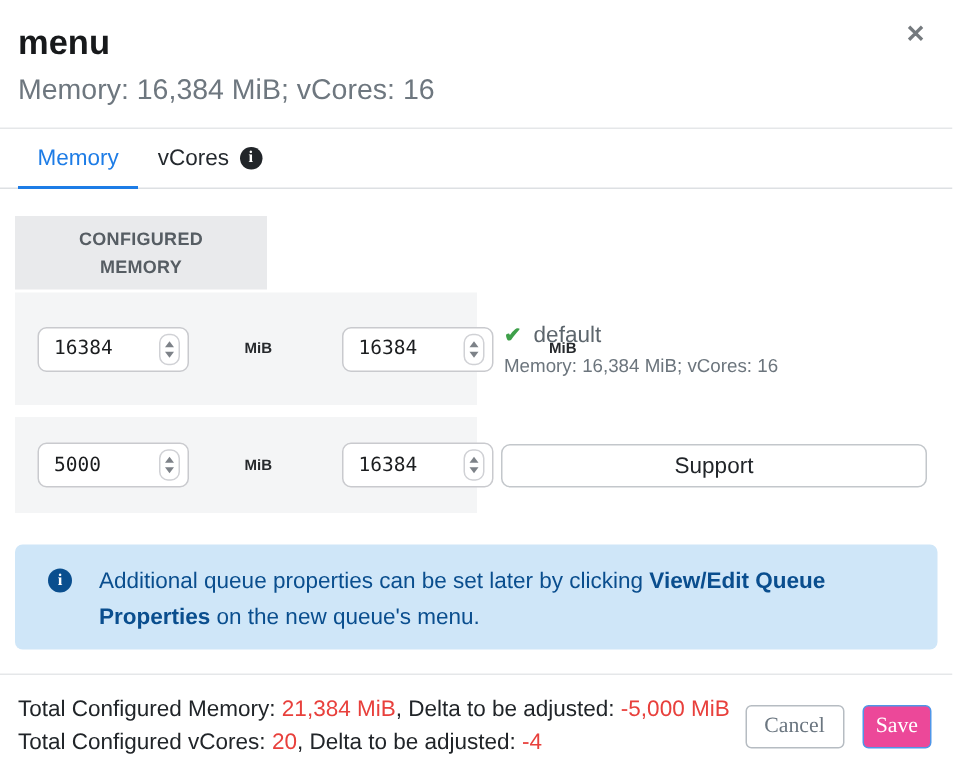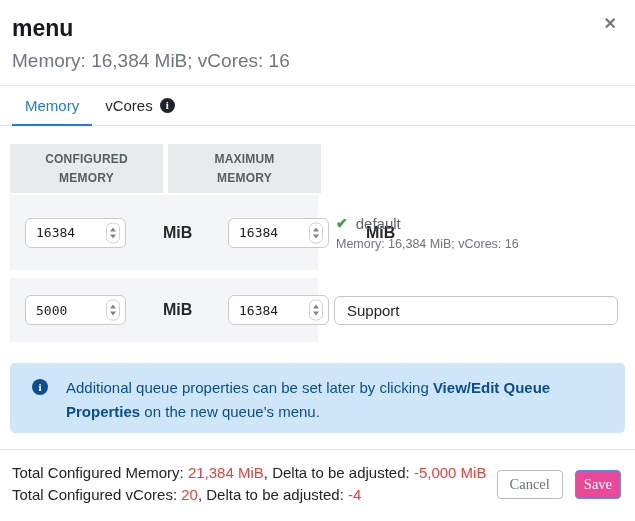--- a/index.html
+++ b/index.html
@@ -35,21 +35,21 @@
   }
   
   .content { padding: 0 10px; }
   .thead { display: flex; gap: 5px; margin-top: 18px; }
   .th {
     height: 49px; background: #e9eaec; color: #565d63;
     font-size: 12px; font-weight: 700; text-transform: uppercase; letter-spacing: .2px;
     display: flex; align-items: center; justify-content: center; text-align: center;
     line-height: 1.55; padding: 0 30px;
   }
-  .th-1 { width: 153px; }
+  .th-1 { width: 168px; }
   .th-2 { width: 153px; margin-left: 0; }
   .trow { display: flex; }
   .trow-1 { margin-top: 2px; }
   .trow-2 { margin-top: 8px; }
   .gray { width: 308px; background: #f4f5f6; display: flex; align-items: center; flex: none; gap: 48px; }
   .trow-1 .gray { height: 75px; }
   .trow-2 .gray { height: 64px; }
   .cellA { width: 155px; padding-left: 15px; display: flex; align-items: center; }
   .cellB { flex: 1; padding-left: 15px; display: flex; align-items: center; }
   .numfield { position: relative; display: inline-block; }
@@ -59,30 +59,31 @@
     font-family: "DejaVu Sans Mono", monospace; font-size: 13px; color: #1b1d1f;
   }
   .stepper {
     position: absolute; right: 6px; top: 50%; transform: translateY(-50%);
     width: 14px; height: 21px; border: 1px solid #d0d1d5; border-radius: 6px;
     background: #fff; display: flex; flex-direction: column; align-items: center;
     justify-content: center; gap: 3px; cursor: pointer;
   }
   .tri-up { width: 0; height: 0; border-left: 3px solid transparent; border-right: 3px solid transparent; border-bottom: 4px solid #7d8288; }
   .tri-dn { width: 0; height: 0; border-left: 3px solid transparent; border-right: 3px solid transparent; border-top: 4px solid #7d8288; }
-  .unit { margin-left: 8px; font-weight: 700; font-size: 16px; color: #26292c; padding-left: 29px; }
+  .unit { margin-left: 8px; font-weight: 700; font-size: 10px; color: #26292c; padding-left: 29px; }
   .rowinfo { padding-left: 18px; display: flex; flex-direction: column; justify-content: center; }
   .qname { display: flex; align-items: center; gap: 8px; font-size: 15px; color: #5d666d; }
   .check-icon { color: #3ea04a; font-size: 14px; font-weight: 700; }
   .qdetails { margin-top: 5px; font-size: 12.5px; color: #6c757d; }
   .rowinput { padding-left: 16px; display: flex; align-items: center; }
   .namefield {
     width: 284px; height: 29px; border: 1px solid #c3c7cb; border-radius: 6px;
     padding: 0 12px; font-size: 15px; color: #212529; background: #fff;
     font-family: "Liberation Sans", sans-serif;
+    text-align: center;
   }
   
   .alert {
     margin-top: 21px; background: #cfe6f8; border-radius: 5px; color: #0a4e8e;
     display: flex; align-items: flex-start; padding: 13px 34px 13px 22px; height: 70px;
   }
   .alert-icon {
     flex: none; width: 16px; height: 16px; border-radius: 50%;
     background: #0a4e8e; color: #fff; font-size: 11px; font-weight: 700;
     line-height: 16px; text-align: center; margin: 3px 18px 0 0;
@@ -120,21 +121,20 @@
     <div class="tab">
       <span>vCores</span>
       <span class="info-dot">i</span>
     </div>
   </div>
 
   <div class="content">
 
     <div class="thead">
       <div class="th th-1">Configured Memory</div>
-      <div class="th th-2">Maximum Memory</div>
     </div>
 
     <div class="trow trow-1">
       <div class="gray">
         <div class="cellA">
           <span class="numfield">
             <input type="text" value="16384" style="">
             <span class="stepper">
                 <i class="tri-up"></i>
                 <i class="tri-dn"></i>

